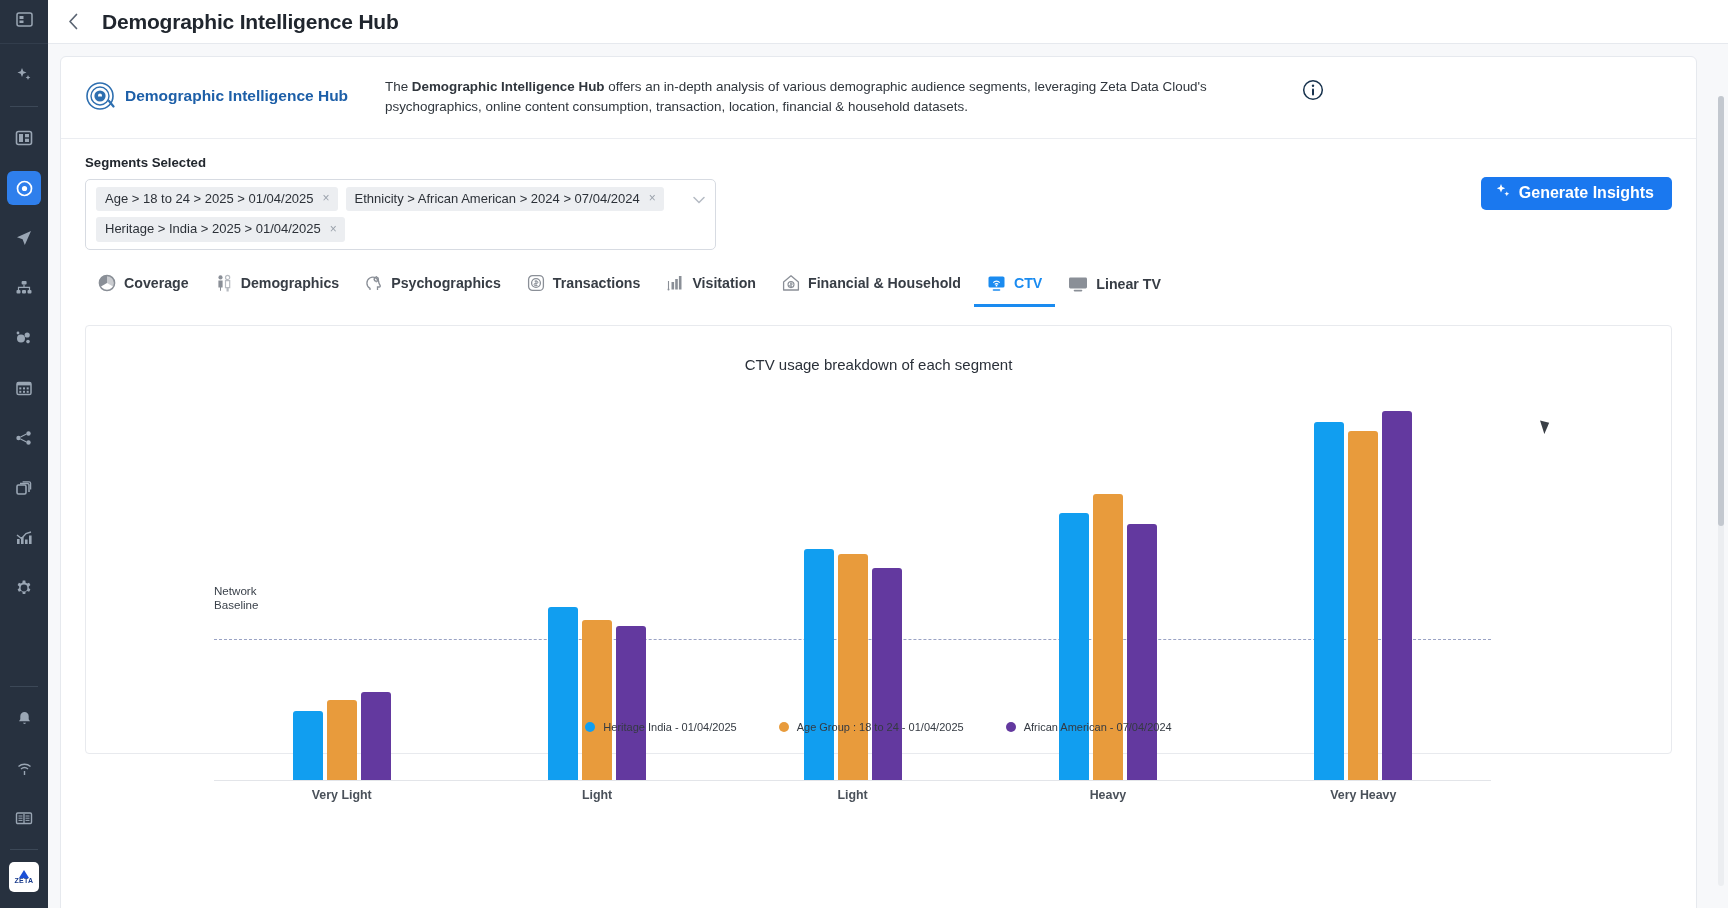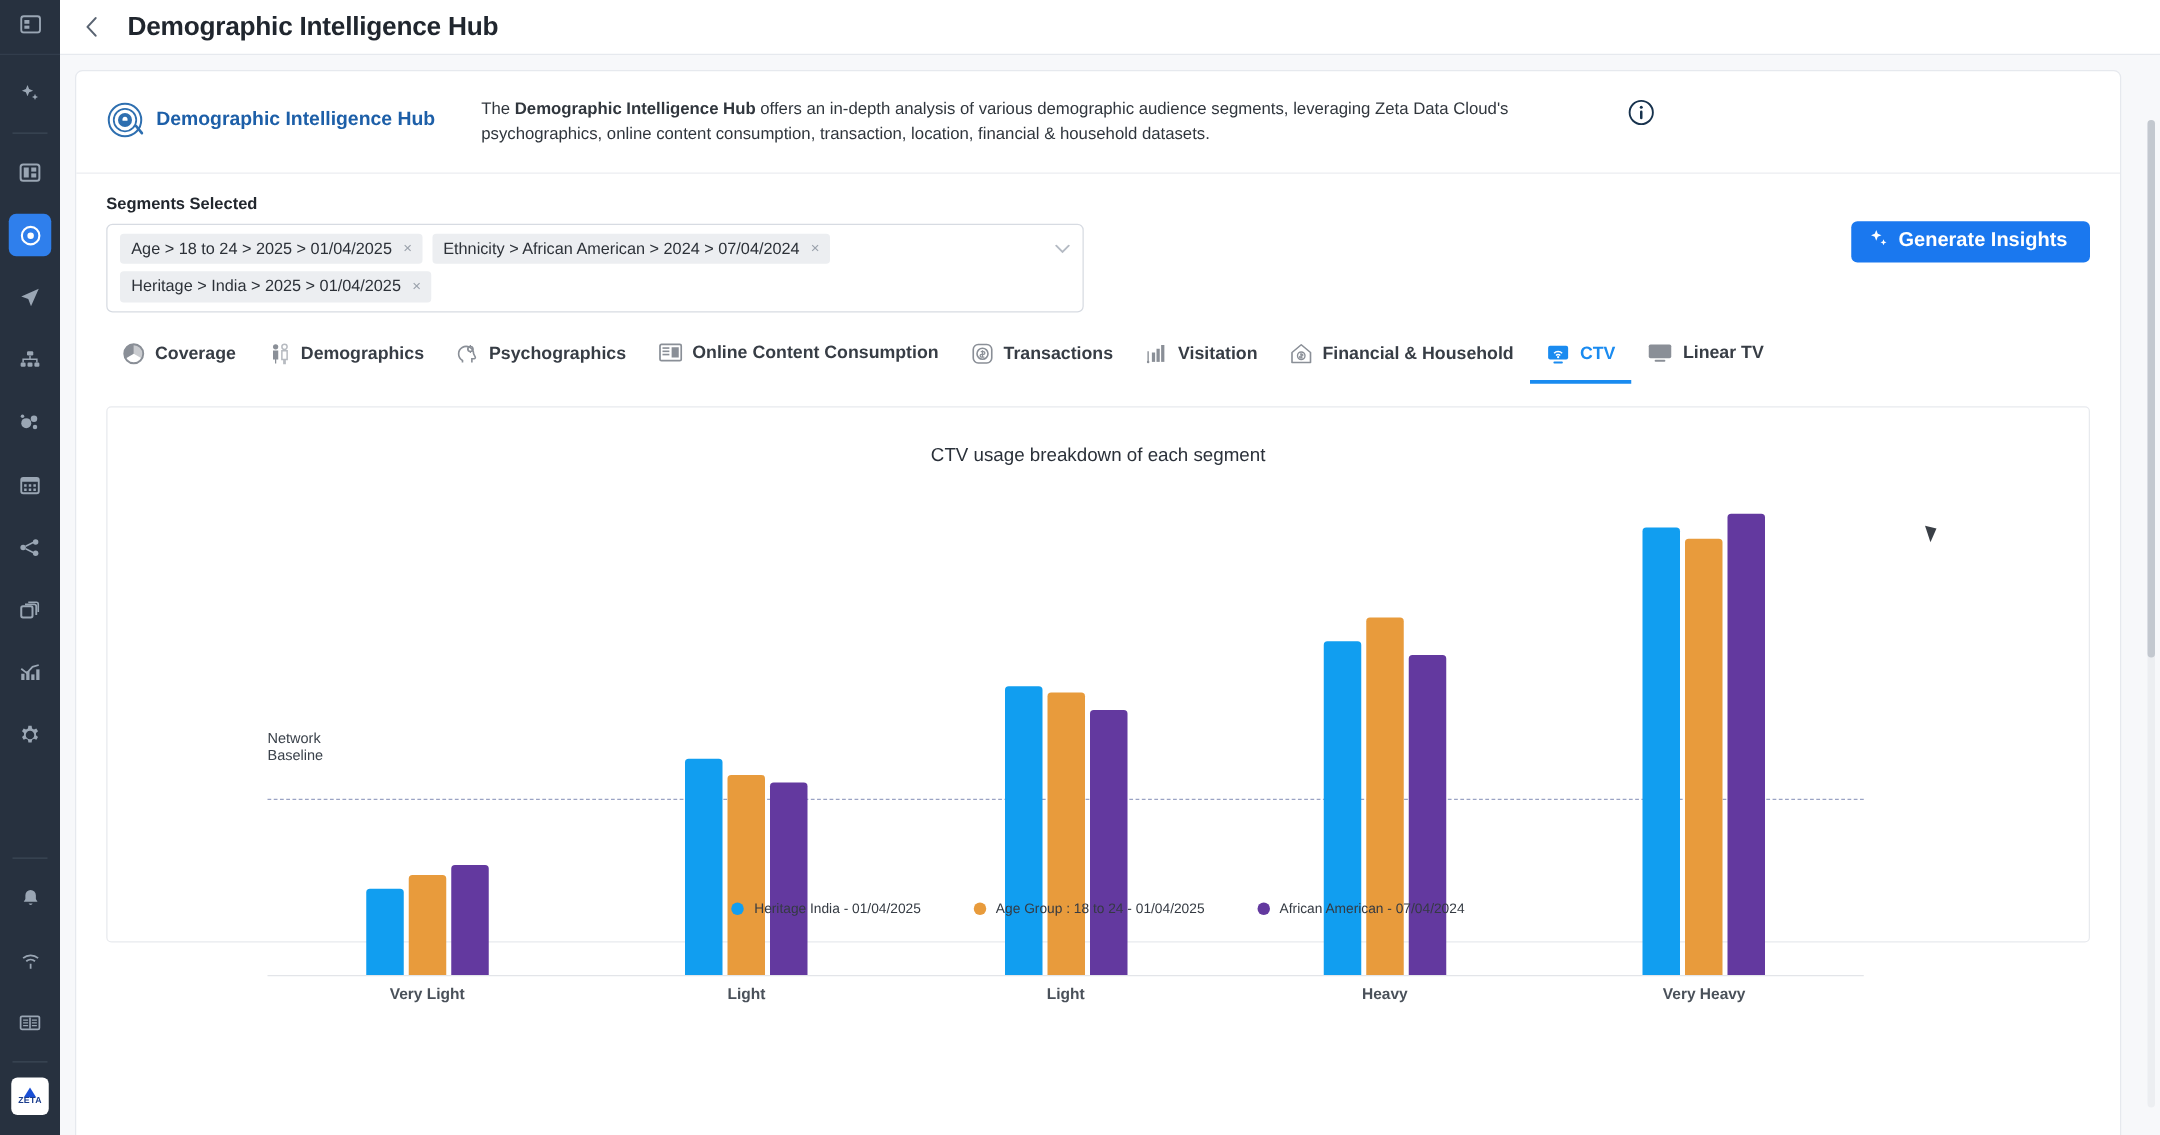--- a/index.html
+++ b/index.html
@@ -71,40 +71,40 @@
   .hub-desc b { font-weight:700; }
   .learn { width: 215px; min-width:215px; font-size:13px; line-height:1.45; color:#1d5fa8; cursor:pointer;}
   .info-ico { width: 28px; margin-left: 12px; padding-top:2px; color:#17324d; }
 
   
   .seg-wrap { padding: 16px 24px 6px 24px; display:flex; align-items:flex-start;justify-content:space-between;}
   .seg-left { flex:1; }
   .seg-title { font-size:13.2px; font-weight:700; color:#22272e; margin-bottom:9px;}
   .seg-box {
     border:1px solid #d7dbe2; border-radius:5px; background:#fff;
-    width: 782px; min-height: 56px; padding: 7px 10px; position:relative;
+    width: 631px; min-height: 56px; padding: 7px 10px; position:relative;
     display:flex; flex-wrap:wrap; align-content:flex-start; gap: 6px 8px;
   }
   .chip {
     background:#eceef1; border-radius:3px; padding: 4px 8px 5px 9px;
     font-size:13px; color:#2c3138; display:flex; align-items:center; gap:9px;
     line-height:1.2;
   }
   .chip .x { color:#9aa1ab; font-size:12px; cursor:pointer; }
   .seg-caret { position:absolute; right:10px; top:14px; color:#b4bac3; font-size:11px; cursor:pointer;}
   .gen-btn {
     margin-left: 24px; margin-top: 22px;
     background:#1a78ef; color:#fff; border:none; border-radius:5px;
     height: 33px; padding: 0 18px 0 14px; font-size:16px; font-weight:700;
     display:flex; align-items:center; gap:8px; cursor:pointer;
     font-family:"Liberation Sans", sans-serif; white-space:nowrap;
   }
 
   
-  .tabs { display:flex; align-items:flex-start; padding: 14px 24px 0 24px; gap: 0px;}
+  .tabs { display:flex; align-items:flex-end; padding: 14px 24px 0 24px; gap: 0px;}
   .tab {
     display:flex; align-items:center; gap:8px; padding: 4px 13px 12px 13px;
     font-size:14.2px; font-weight:600; color:#373d45; cursor:pointer;
     border-bottom: 3px solid transparent; white-space:nowrap;
   }
   .tab .ti { color:#8a8f97; display:flex; }
   .tab.active { color:#1a8bf0; border-bottom-color:#1a8bf0; }
   .tab.active .ti { color:#1a8bf0; }
 
   
@@ -377,32 +377,20 @@
           </div>
           <div class="tab">
             <span class="ti">
               <svg width="18" height="18" viewBox="0 0 18 18">
                   <path d="M12.5 16 v-3 h1.8 a1 1 0 0 0 .9-1.4 l-1.3-2.6 A6 6 0 1 0 5 14.4 V16" fill="none" stroke="#8a8f97" stroke-width="1.3"></path>
                   <circle cx="11.3" cy="5.2" r="2" fill="none" stroke="#8a8f97" stroke-width="1.3"></circle>
                   <path d="M11.3 2 v1 M11.3 7.4 v1 M8.6 5.2 h1 M13 5.2 h1" stroke="#8a8f97" stroke-width="1"></path>
                 </svg>
             </span>
             <span>Psychographics</span>
-          </div>
-          <div class="tab">
-            <span class="ti">
-              <svg width="19" height="16" viewBox="0 0 19 16">
-                  <rect x="1" y="1.5" width="17" height="13" rx="1.2" fill="none" stroke="#8a8f97" stroke-width="1.4"></rect>
-                  <rect x="3" y="3.8" width="5.5" height="1.3" fill="#8a8f97"></rect>
-                  <rect x="3" y="6.4" width="5.5" height="1.3" fill="#8a8f97"></rect>
-                  <rect x="3" y="9" width="5.5" height="1.3" fill="#8a8f97"></rect>
-                  <rect x="10.3" y="3.8" width="5.7" height="8.2" fill="#8a8f97"></rect>
-                </svg>
-            </span>
-            <span>Online Content Consumption</span>
           </div>
           <div class="tab">
             <span class="ti">
               <svg width="18" height="18" viewBox="0 0 18 18">
                   <rect x="1.6" y="1.6" width="14.8" height="14.8" rx="4" fill="none" stroke="#8a8f97" stroke-width="1.3"></rect>
                   <circle cx="9" cy="9" r="4.4" fill="none" stroke="#8a8f97" stroke-width="1.3"></circle>
                   <path d="M9 6.1 v5.8 M7.6 7.2 h2.2 a1.1 1.1 0 0 1 0 2.2 h-1.6 a1.1 1.1 0 0 0 0 2.2 h2.3" stroke="#8a8f97" stroke-width="1" fill="none"></path>
                 </svg>
             </span>
             <span>Transactions</span>

